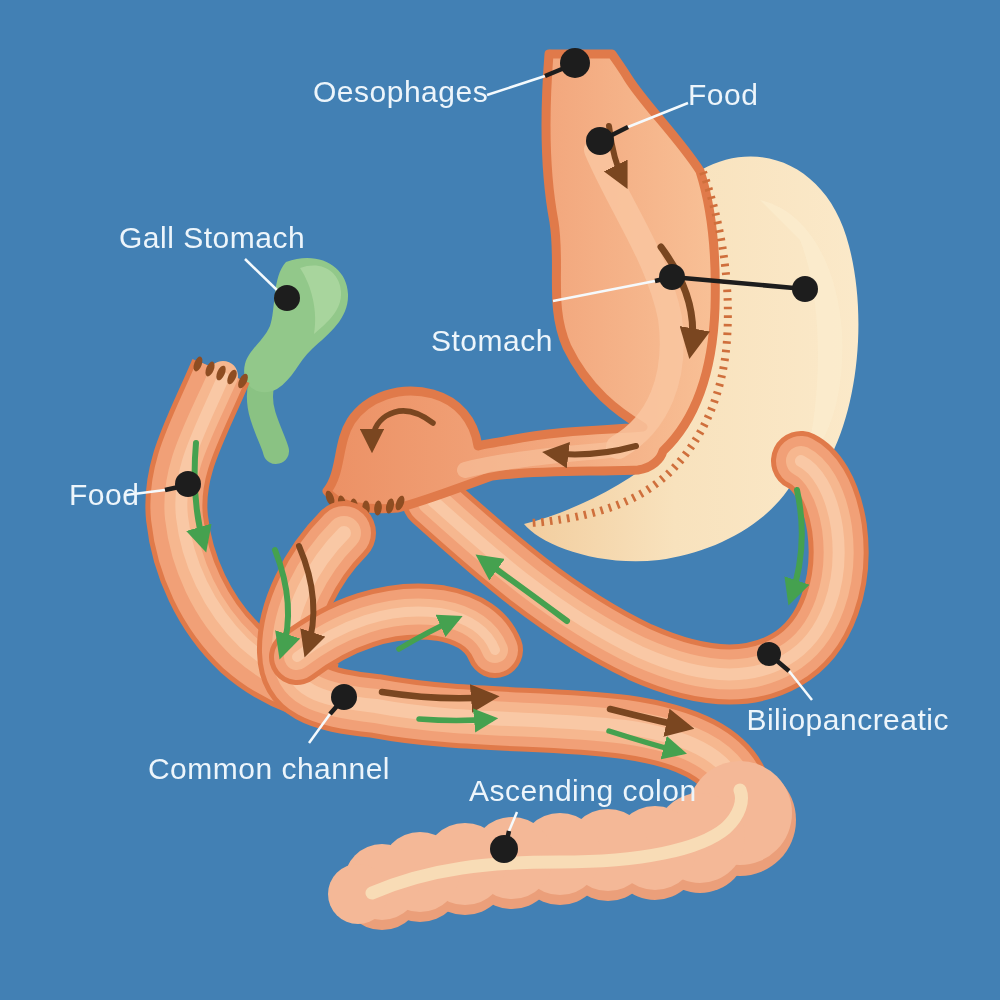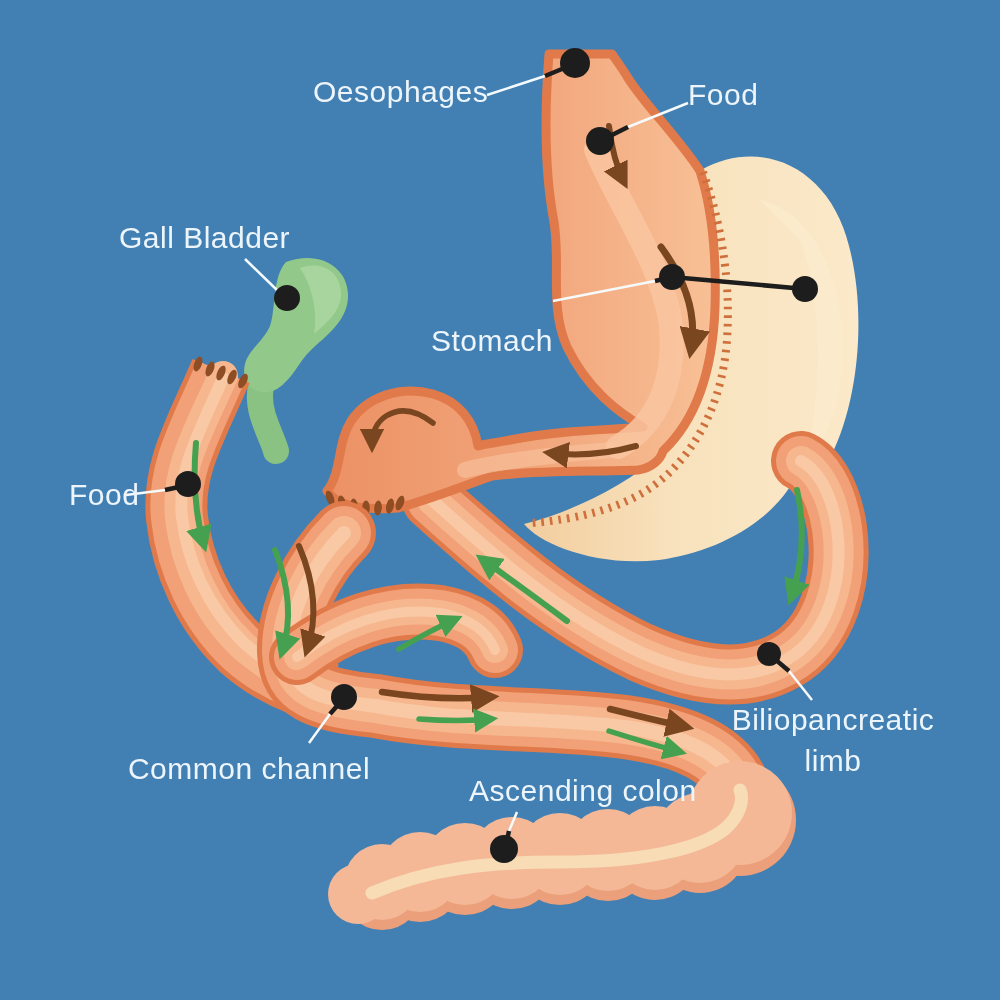--- a/index.html
+++ b/index.html
@@ -1,21 +1,21 @@
 <!DOCTYPE html>
 <html><head>
 <meta charset="utf-8">
 <style>
   html,body{margin:0;padding:0;}
   #stage{position:relative;width:1000px;height:1000px;overflow:hidden;
          font-family:"Liberation Sans","DejaVu Sans",sans-serif;}
   #art{position:absolute;left:0;top:0;}
   .label{position:absolute;color:#edf5fb;font-size:30px;font-weight:300;
          letter-spacing:.5px;line-height:1.2;white-space:nowrap;}
-  .label.center{text-align:center;white-space:normal;}
+  .label.center{text-align:right;white-space:normal;}
   #lbl-oesophagus{left:313px;top:74px;}
   #lbl-food{left:688px;top:77px;}
   #lbl-gall{left:119px;top:220px;}
   #lbl-stomach{left:431px;top:288px;margin-top:35px;}
   #lbl-bile{left:69px;top:477px;}
   #lbl-common{left:108px;top:750px;width:282px;line-height:37px;}
   #lbl-ascending{left:421px;top:773px;margin-left:48px;}
   #lbl-bilio{left:717px;top:699px;width:232px;line-height:41px;}
 </style>
 </head>
@@ -203,24 +203,23 @@
       <circle cx="188" cy="484" r="13"></circle>
       <circle cx="344" cy="697" r="13"></circle>
       <circle cx="504" cy="849" r="14"></circle>
       <circle cx="769" cy="654" r="12"></circle>
     </g>
   </g>
 </svg>
 
 <div class="label" id="lbl-oesophagus">Oesophages</div>
 <div class="label" id="lbl-food">Food</div>
-<div class="label" id="lbl-gall">Gall Bladder</div>
+<div class="label" id="lbl-gall">Gall Stomach</div>
 <div class="label" id="lbl-stomach">Stomach</div>
 <div class="label" id="lbl-bile">Food</div>
 <div class="label center" id="lbl-common">
   <div>Common channel</div>
 </div>
 <div class="label" id="lbl-ascending">Ascending colon</div>
 <div class="label center" id="lbl-bilio">
   <div>Biliopancreatic</div>
-  <div>limb</div>
 </div>
 </div>
 
 </body></html>

